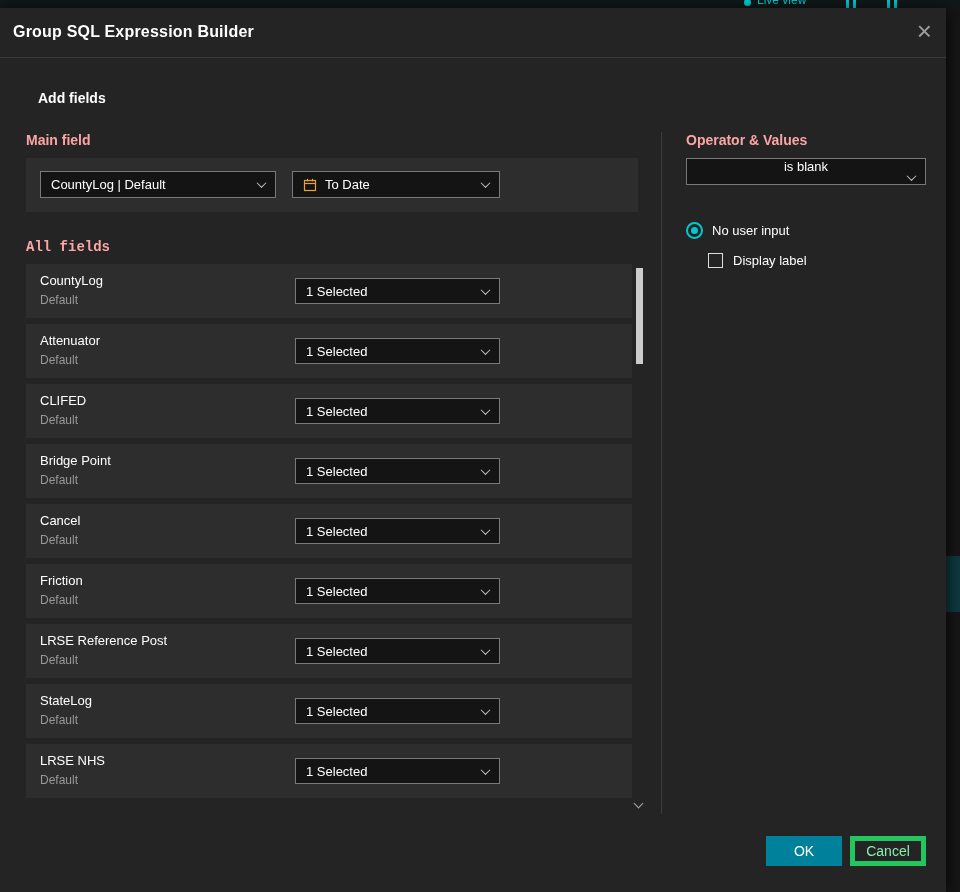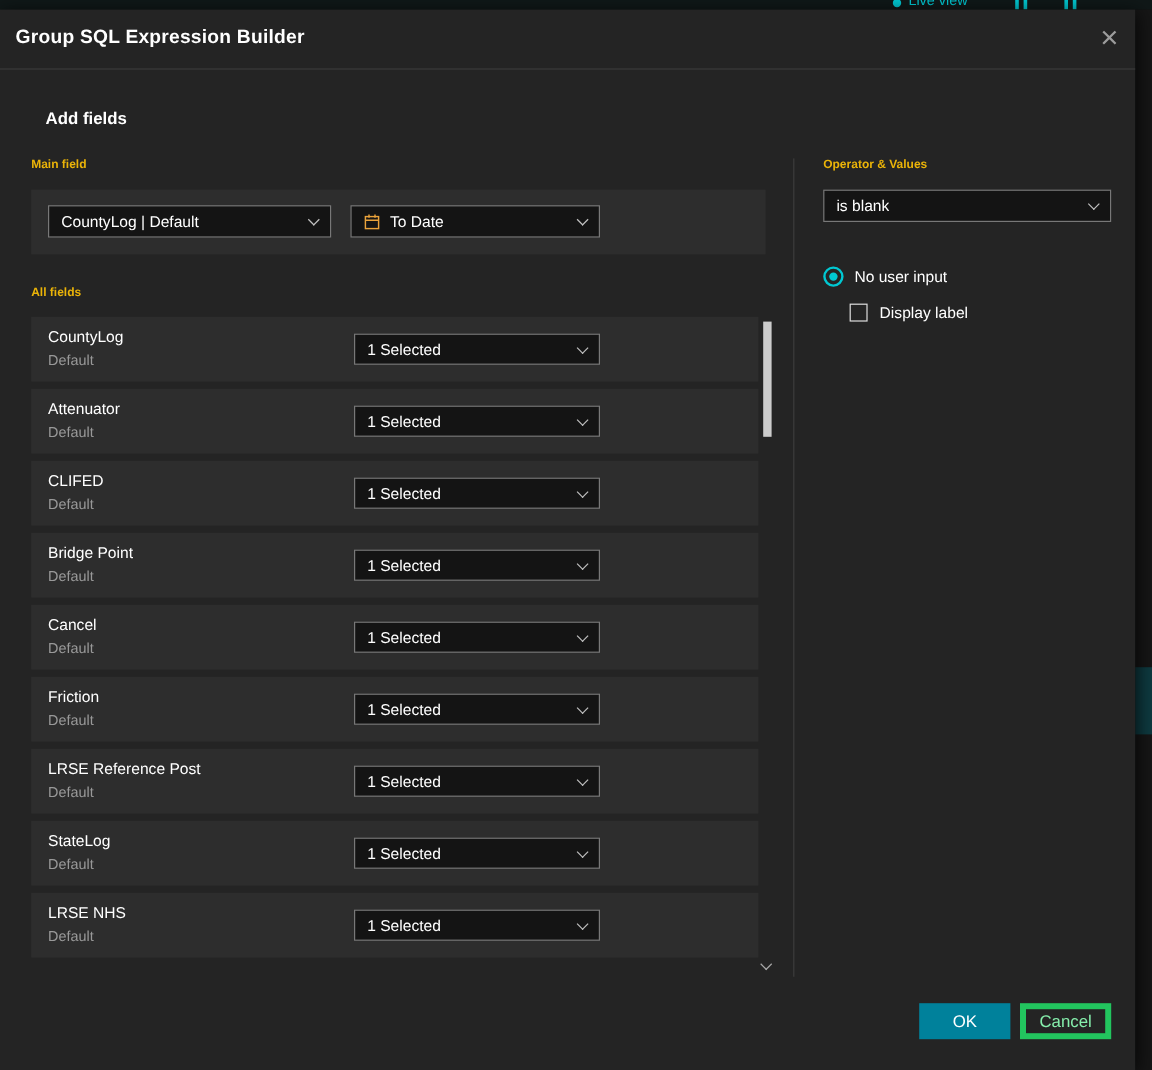--- a/index.html
+++ b/index.html
@@ -22,21 +22,21 @@
   
   .dialog {
     position:absolute; left:0; top:8px; width:946px; height:884px;
     background:#242424; box-shadow:2px 2px 14px rgba(0,0,0,0.7);
   }
   .dialog-header { position:absolute; left:0; top:0; width:100%; height:50px; border-bottom:1px solid #3a3a3a; }
   .dialog-title { position:absolute; left:13px; top:15px; font-size:16px; font-weight:bold; letter-spacing:.2px; color:#fff; }
   .close-btn { position:absolute; right:14px; top:10px; font-size:26px; font-weight:300; color:#9c9c9c; line-height:1; cursor:pointer; }
 
   .section-title { position:absolute; left:26px; top:82px; font-size:14px; font-weight:bold; color:#fff;margin-left:12px; }
-  .group-label { position:absolute; font-size:10px; font-weight:bold; color:#eab308; }
+  .group-label { position:absolute; font-size:14px; font-weight:bold; color:#fca5a5; }
 
   
   .dropdown {
     position:absolute; height:27px; background:#141414;
     border:1px solid #787878; display:flex; align-items:center;
     padding:0 10px; font-size:13px; color:#fff; cursor:pointer;
   }
   .dd-label { white-space:nowrap; overflow:hidden; }
   .chev {
     width:7px; height:7px; margin-left:auto; flex:none;
@@ -64,21 +64,21 @@
   .scroll-arrow .chev-dn {
     display:block; width:7px; height:7px;
     border-right:1.6px solid #a8a8a8; border-bottom:1.6px solid #a8a8a8;
     transform:rotate(45deg); margin-top:-2px;
   }
 
   
   .v-divider { position:absolute; left:661px; top:124px; width:1px; height:682px; background:#3c3c3c; }
 
   
-  .op-dd { left:686px; top:150px; width:240px; }
+  .op-dd { left:686px; top:150px; width:240px;flex-direction:column; }
   .radio-row { position:absolute; left:686px; top:213px; height:18px; display:flex; align-items:center; cursor:pointer; }
   .radio-outer {
     width:17px; height:17px; border-radius:50%; border:2px solid var(--accent);
     display:flex; align-items:center; justify-content:center; flex:none;
   }
   .radio-inner { width:7px; height:7px; border-radius:50%; background:var(--accent); }
   .radio-label { margin-left:9px; font-size:13px; color:#fff; }
   .check-row { position:absolute; left:708px; top:244px; height:16px; display:flex; align-items:center; cursor:pointer; }
   .checkbox { width:15px; height:15px; border:1px solid #dedede; background:transparent; flex:none; }
   .check-label { margin-left:10px; font-size:13px; color:#fff; }
@@ -128,21 +128,21 @@
         <rect x="1.5" y="2.5" width="11" height="10" fill="none" stroke="currentColor" stroke-width="1.2"></rect>
         <line x1="1.5" y1="5.5" x2="12.5" y2="5.5" stroke="currentColor" stroke-width="1.2"></line>
         <line x1="4.5" y1="0.8" x2="4.5" y2="3.4" stroke="currentColor" stroke-width="1.2"></line>
         <line x1="9.5" y1="0.8" x2="9.5" y2="3.4" stroke="currentColor" stroke-width="1.2"></line>
       </svg>
       <span class="dd-label">To Date</span>
       <span class="chev"></span>
     </div>
   </div>
 
-  <div class="group-label" style="left:26px; top:231px;">All fields</div>
+  <div class="group-label" style="left:26px; top:231px;font-family:Liberation Mono, monospace;">All fields</div>
 
   <div class="fields-list">
   <div class="field-row">
     <span class="field-name">CountyLog</span>
     <span class="field-sub">Default</span>
     <div class="dropdown row-dd">
       <span class="dd-label">1 Selected</span>
       <span class="chev"></span>
     </div>
   </div>

